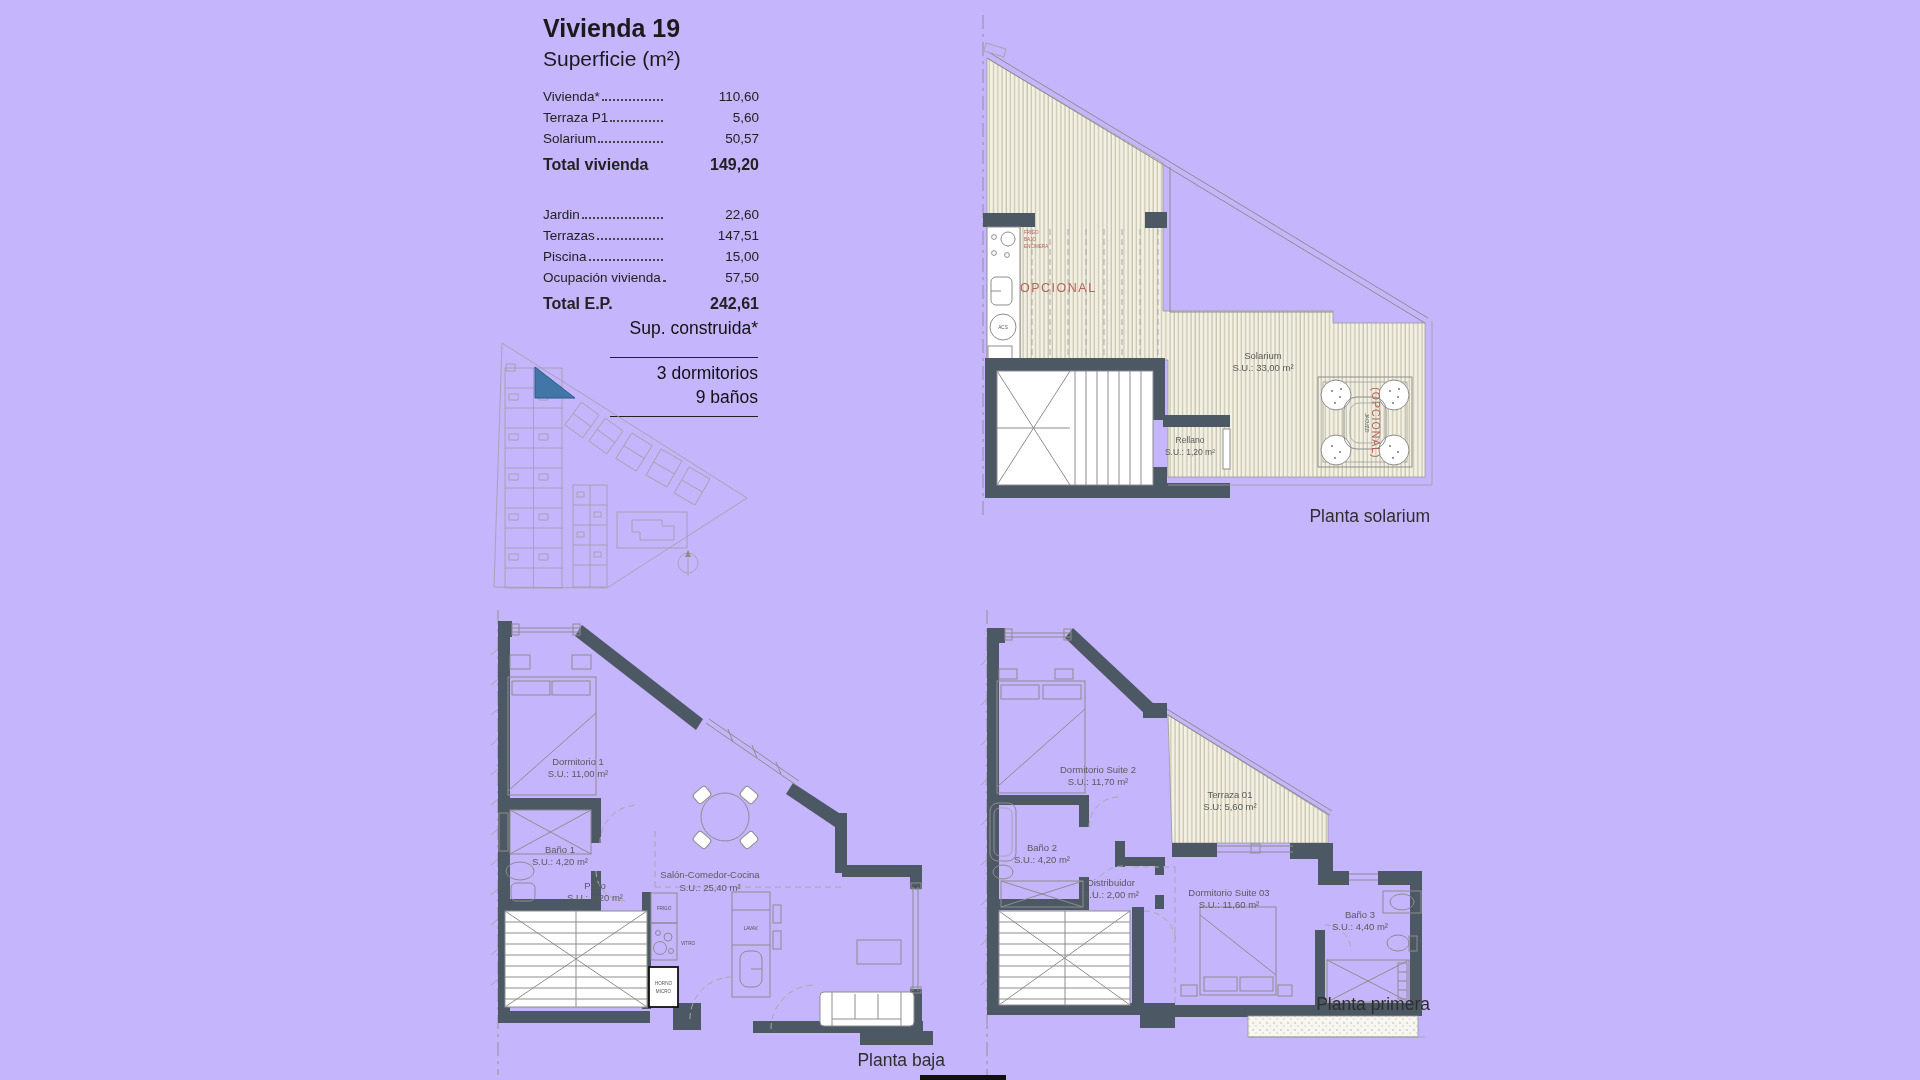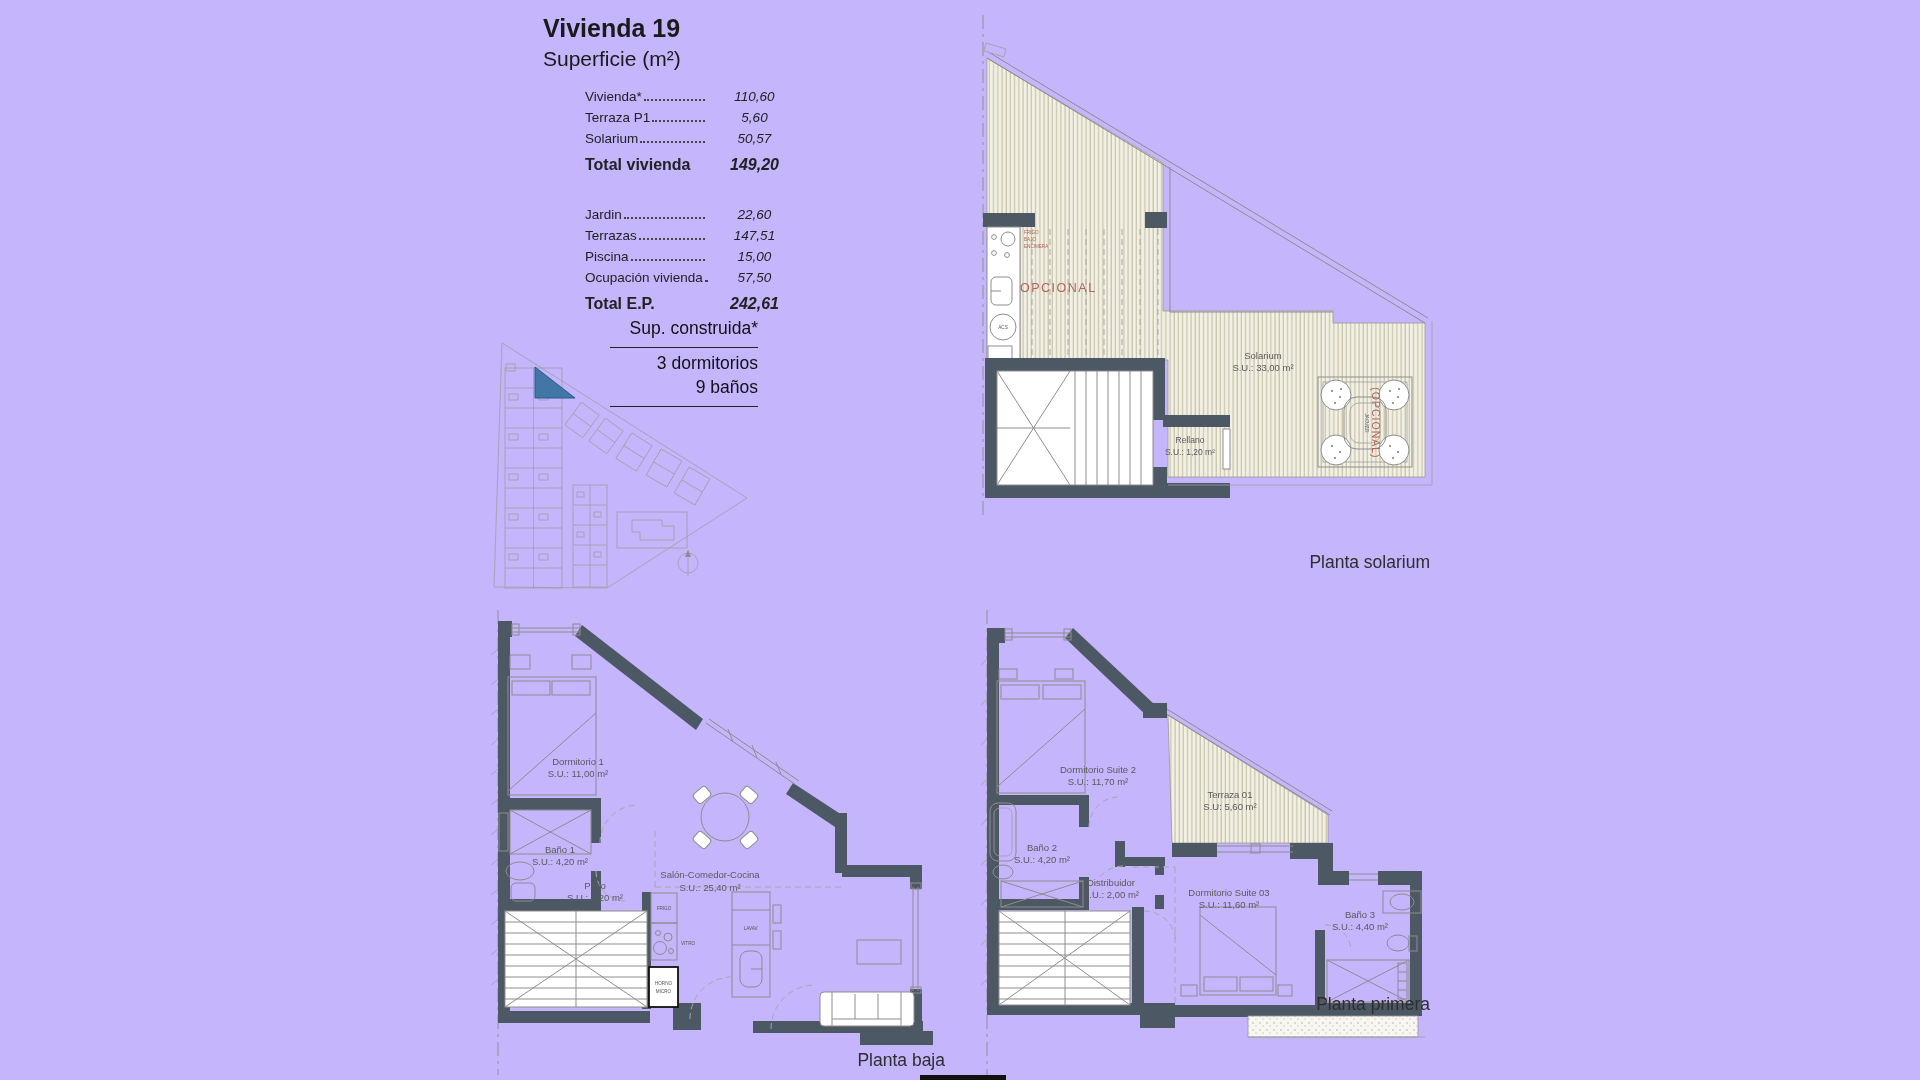--- a/index.html
+++ b/index.html
@@ -2,33 +2,33 @@
 <html><head>
 <meta charset="utf-8">
 <style>
   html,body{margin:0;padding:0;background:#e8e8e8;}
   #page{position:relative;width:1920px;height:1080px;background:#c4b5fd;overflow:hidden;
         font-family:"Liberation Sans","DejaVu Sans",sans-serif;color:#1a1a1a;}
   
   #hdr{position:absolute;left:543px;top:14px;width:216px;}
   .title{font-size:25px;font-weight:bold;letter-spacing:0;}
   .subtitle{font-size:21px;margin-top:4px;}
-  .surtable{margin-top:12px;width:216px;margin-left:42px;}
+  .surtable{margin-top:12px;width:216px;}
   .srow{display:flex;align-items:flex-end;height:21px;font-size:13.5px;color:#222;}
   .srow .lbl{white-space:nowrap;}
   .srow .leader{flex:1;border-bottom:2px dotted #444;margin:0 3px 3px 2px;}
-  .srow .val{width:93px;text-align:center;font-style:italic;}
+  .srow .val{width:93px;text-align:right;}
   .srow.total{font-weight:bold;font-size:16px;height:25px;}
   .srow.total .leader{border-bottom:none;}
   .gapbig{height:27px;}
   .gapsm{height:3px;}
   
   #construida{position:absolute;left:610px;top:318px;width:148px;text-align:right;
               font-size:17.5px;color:#111;border-bottom:1.6px solid #222;padding-bottom:7px;}
-  #construida .l1{border-bottom:1.6px solid #222;padding-bottom:8px;margin-bottom:3px;}
+  #construida .l1{border-bottom:1.6px solid #222;padding-bottom:18px;margin-bottom:3px;}
   #construida .l2,#construida .l3{line-height:24px;}
   
   .plancap{position:absolute;font-size:17.5px;color:#2e2e2e;width:190px;text-align:right;}
   
   svg{position:absolute;overflow:visible;}
   svg text{font-family:"Liberation Sans","DejaVu Sans",sans-serif;}
   .wall{fill:#4d5865;stroke:none;}
   .thin{fill:none;stroke:#8d8d8d;stroke-width:1;}
   .thinf{fill:#ffffff;stroke:#8d8d8d;stroke-width:1;}
   .lt{fill:none;stroke:#9f9f9f;stroke-width:.8;}
@@ -291,21 +291,21 @@
       <rect class="lt" x="370" y="388" width="30" height="40" rx="9"></rect>
       <text class="tiny" transform="rotate(90 385 408)" x="385" y="408">JACUZZI</text>
       <text class="redt" transform="rotate(90 396 408)" x="396" y="412" font-size="10.5" letter-spacing="1" text-anchor="middle">(OPCIONAL)</text>
     </g>
     <text class="rlab" x="283" y="344">Solarium</text>
     <text class="rlab" x="283" y="356">S.U.: 33,00 m²</text>
 
     <line class="lt" x1="188" y1="470" x2="452" y2="470"></line>
     <line class="lt" x1="452" y1="306" x2="452" y2="470"></line>
   </svg>
-  <div class="plancap" style="left:1240px;top:552px">Planta solarium</div>
+  <div class="plancap" style="left:1240px;top:506px">Planta solarium</div>
 
   <svg style="left:490px;top:615px" width="460" height="460" viewBox="0 0 460 460">
     <line class="dashdot" x1="8" y1="-5" x2="8" y2="460"></line>
     <g class="lt">
       <line x1="1" y1="40" x2="8" y2="34"></line>
         <line x1="1" y1="70" x2="8" y2="64"></line>
         <line x1="1" y1="100" x2="8" y2="94"></line>
       <line x1="1" y1="130" x2="8" y2="124"></line>
         <line x1="1" y1="160" x2="8" y2="154"></line>
         <line x1="1" y1="190" x2="8" y2="184"></line>

